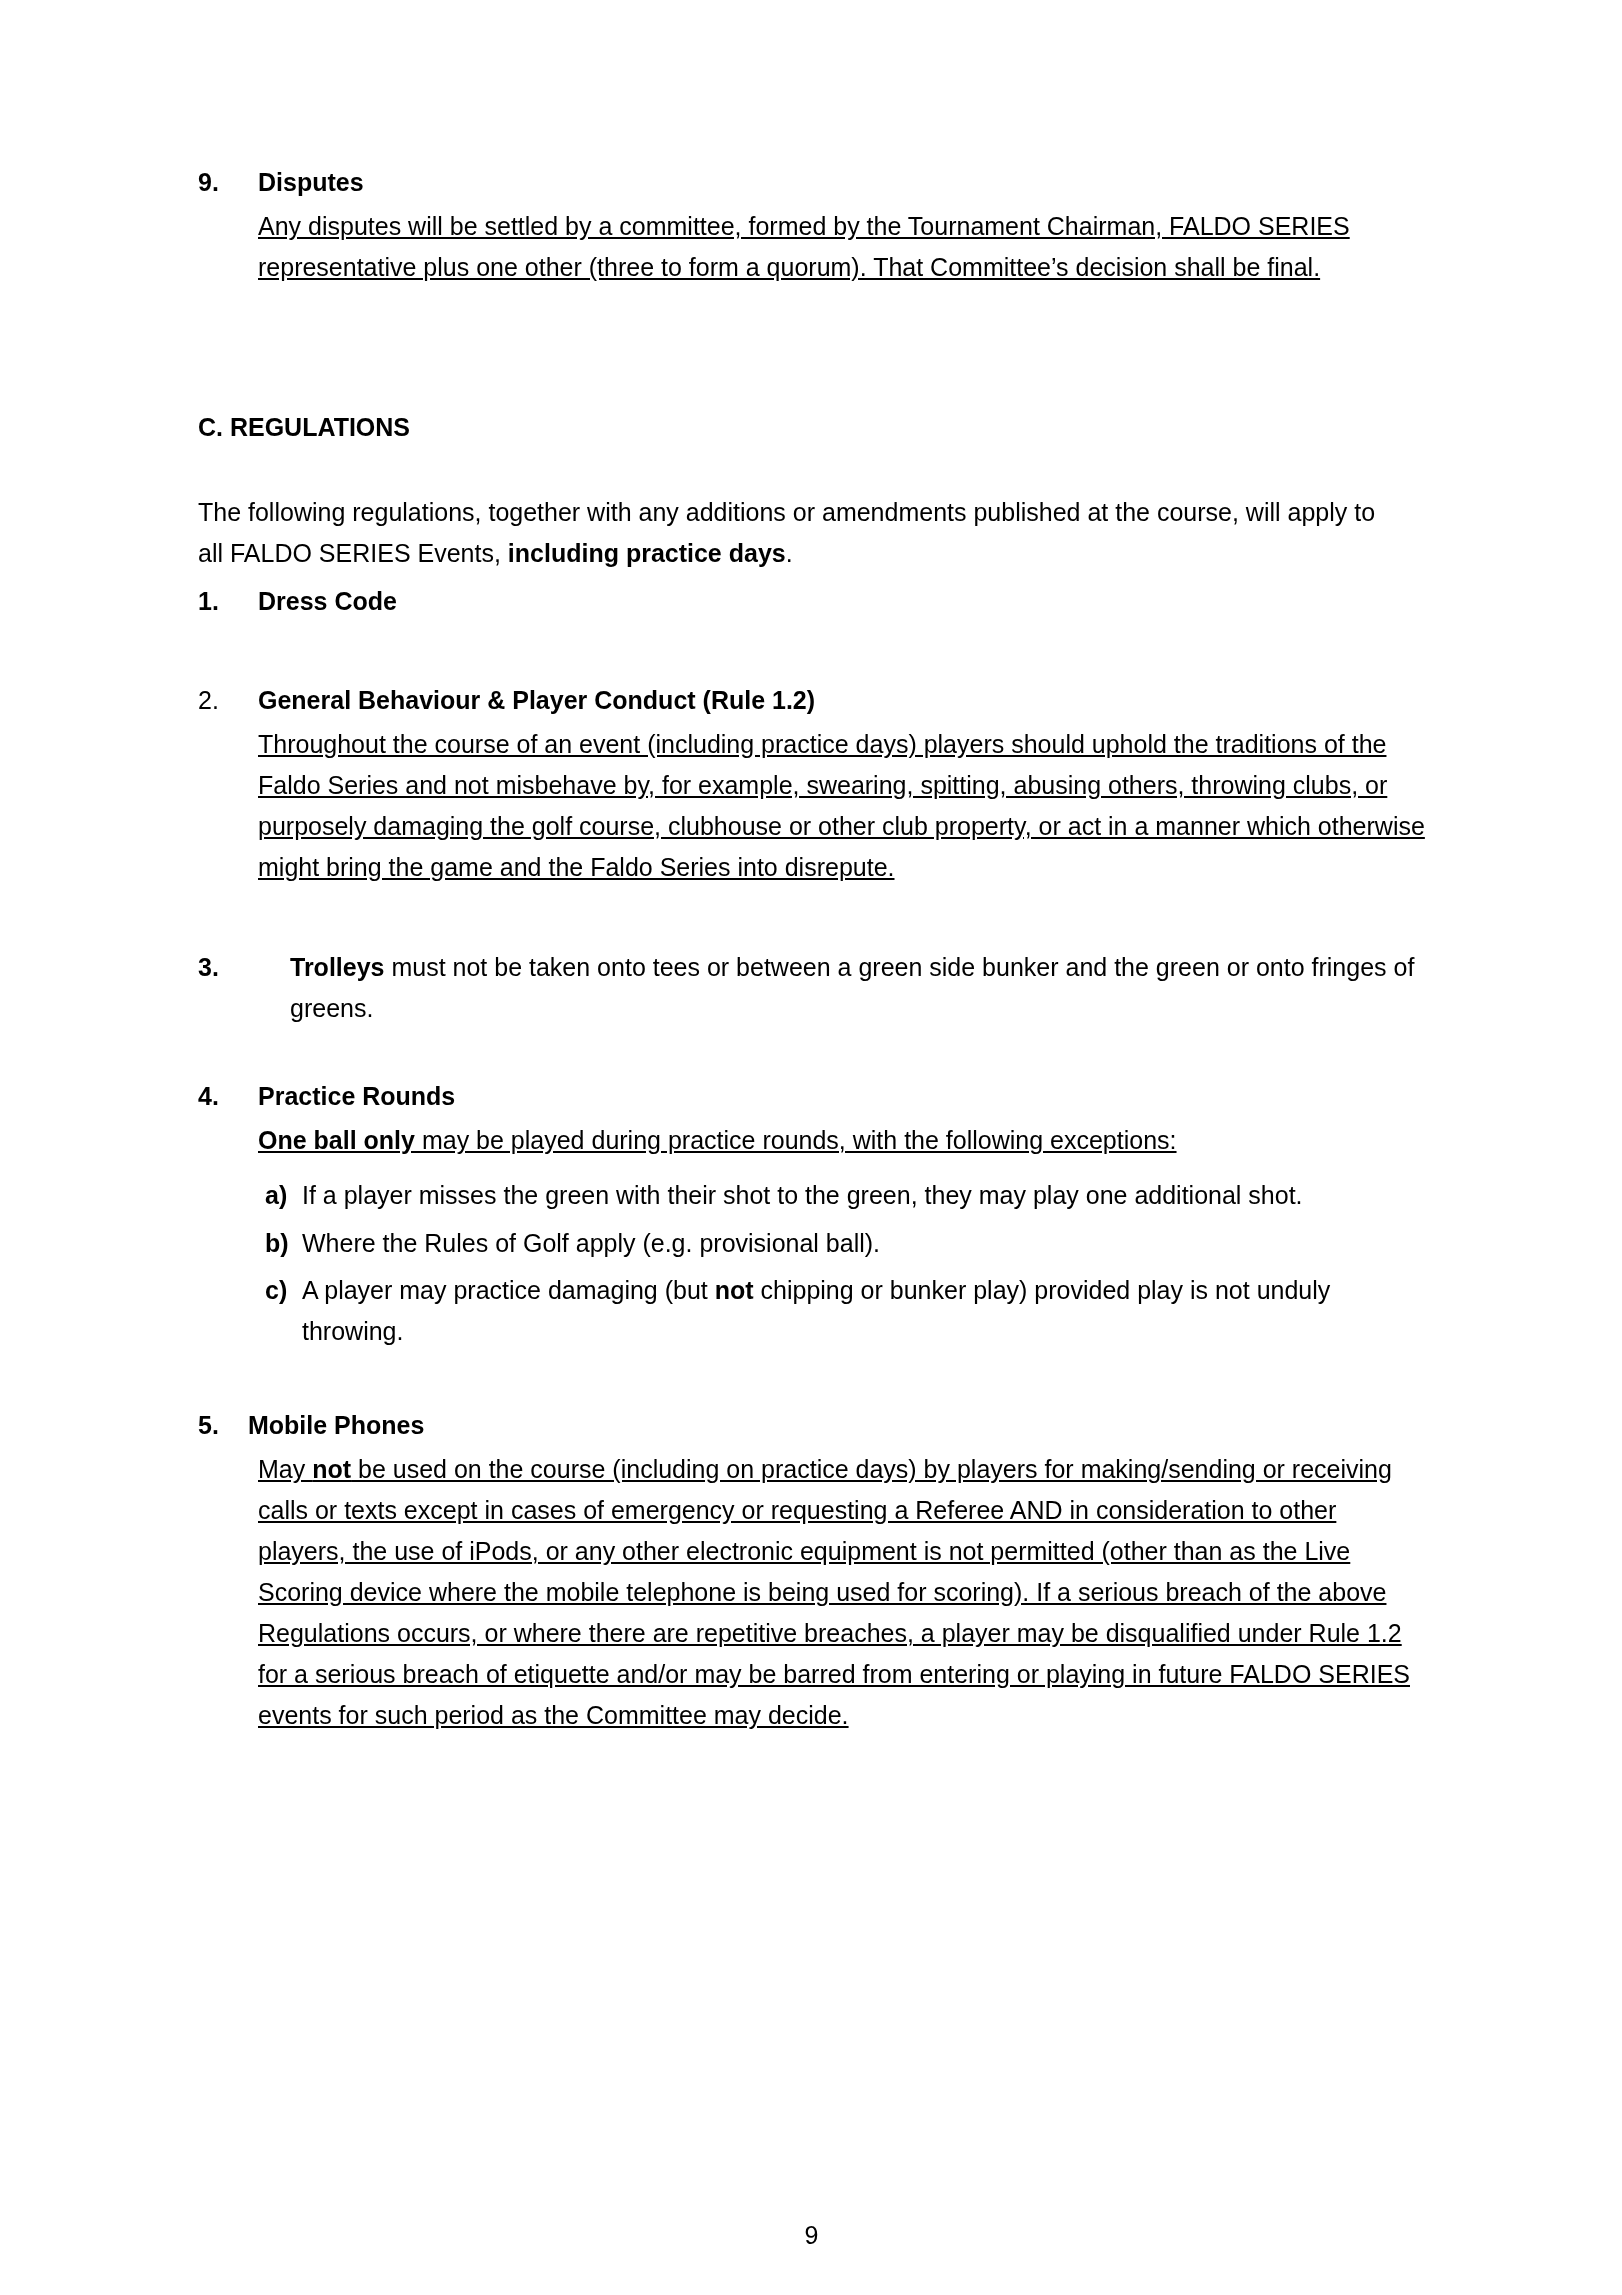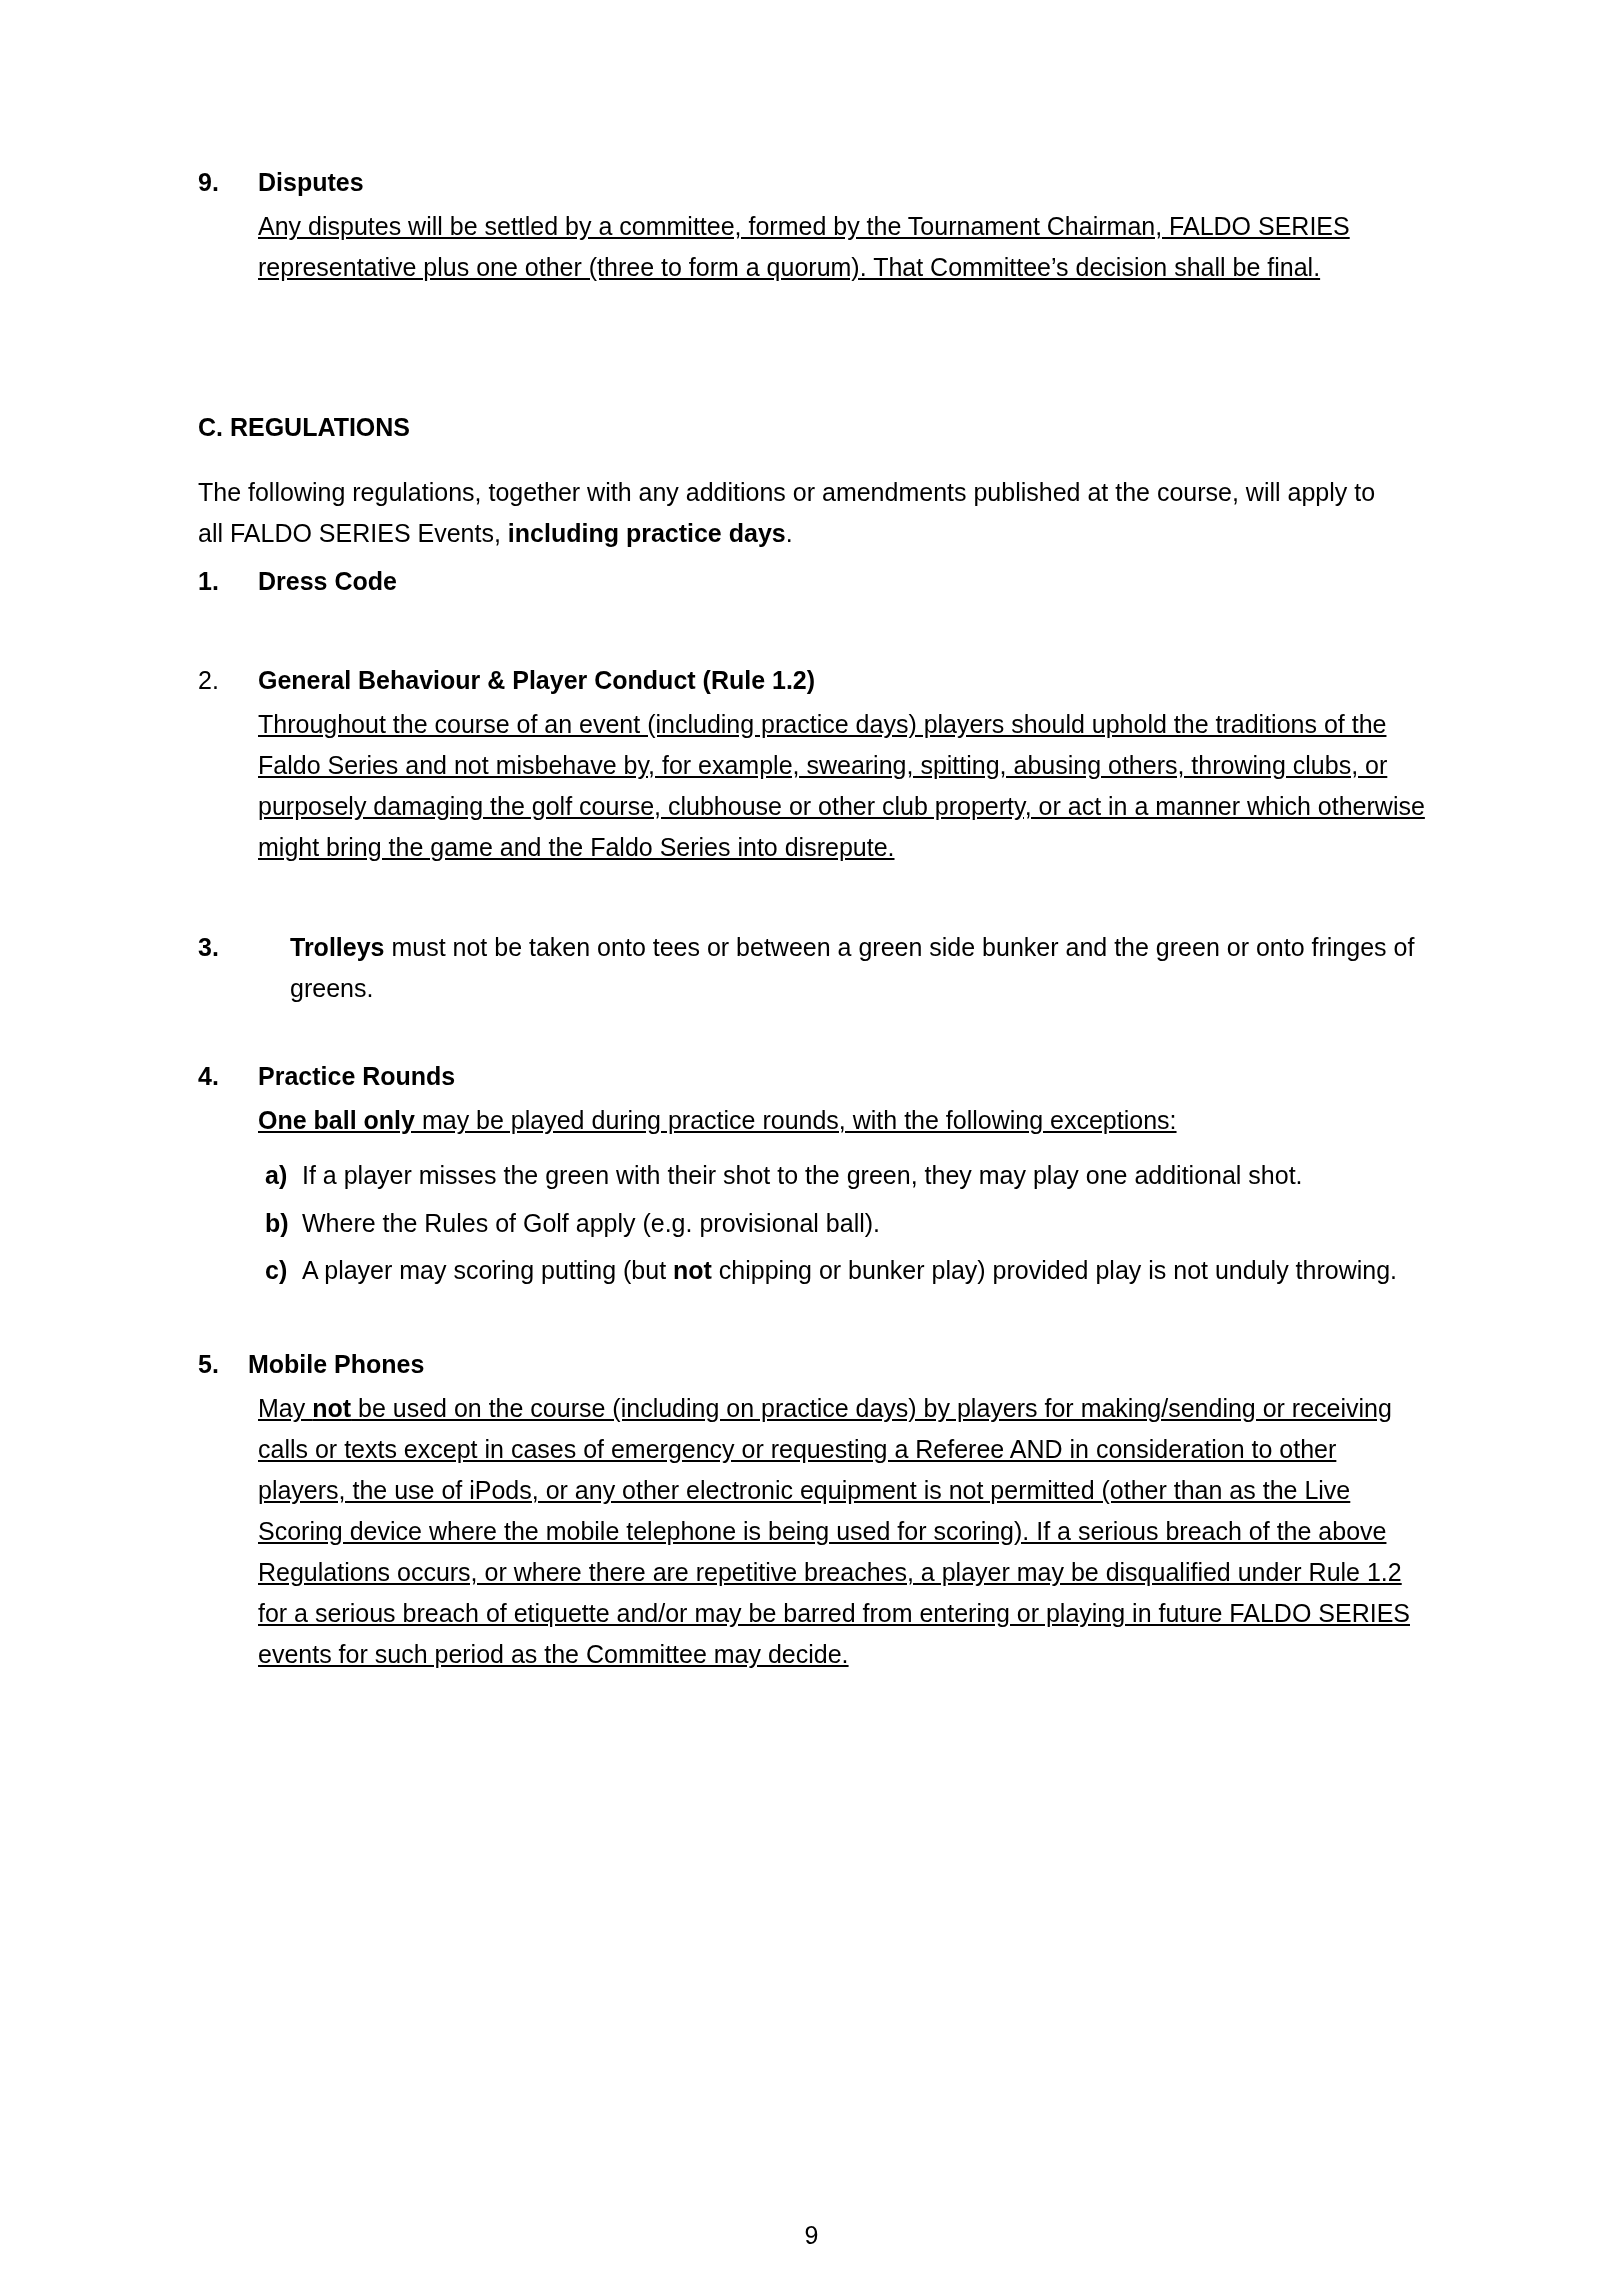--- a/index.html
+++ b/index.html
@@ -16,21 +16,21 @@
     padding: 162px 198px 0 198px;
   }
   .b, .bold { font-weight: bold; }
   .item-heading { display: flex; }
   .num { display: inline-block; width: 60px; flex: 0 0 60px; }
   .num-narrow { width: 50px; flex: 0 0 50px; }
   .item-body { margin-left: 60px; margin-top: 3.2px; max-width: 1167px; text-decoration: underline; }
   .hang { display: flex; }
   .hang .hang-text { flex: 1; max-width: 1167px; margin-left: 32px; }
   .sec-disputes   { margin-bottom: 119px; }
-  .h-regulations  { margin-bottom: 24px; }
+  .h-regulations  { margin-bottom: 44px; }
   .intro          { margin-bottom: 6.5px; max-width: 1185px; }
   .sec-item1      { margin-bottom: 58px; }
   .sec-item2      { margin-bottom: 59px; }
   .sec-item3      { margin-bottom: 47px; }
   .sec-item4      { margin-bottom: 53px; }
   .sub-item { display: flex; margin-left: 67px; margin-top: 6.5px; max-width: 1160px; }
   .sub-item.first { margin-top: 14px; }
   .sub-letter { display: inline-block; width: 37px; flex: 0 0 37px; font-weight: bold; }
   .sub-text { flex: 1; }
   .page-number {
@@ -89,21 +89,21 @@
     <div class="sub-item first">
       <span class="sub-letter">a)</span>
       <span class="sub-text">If a player misses the green with their shot to the green, they may play one additional shot.</span>
     </div>
     <div class="sub-item">
       <span class="sub-letter">b)</span>
       <span class="sub-text">Where the Rules of Golf apply (e.g. provisional ball).</span>
     </div>
     <div class="sub-item">
       <span class="sub-letter">c)</span>
-      <span class="sub-text"><span>A player may scoring putting (but </span><span class="b">not</span><span> chipping or bunker play) provided play is not unduly throwing.</span></span>
+      <span class="sub-text"><span>A player may practice damaging (but </span><span class="b">not</span><span> chipping or bunker play) provided play is not unduly throwing.</span></span>
     </div>
   </section>
 
   <section class="sec-item5">
     <div class="item-heading bold">
       <span class="num num-narrow">5.</span>
       <span>Mobile Phones</span>
     </div>
     <p class="item-body"><span>May </span><span class="b">not</span><span> be used on the course (including on practice days) by players for making/sending or receiving calls or texts except in cases of emergency or requesting a Referee AND in consideration to other players, the use of iPods, or any other electronic equipment is not permitted (other than as the Live Scoring device where the mobile telephone is being used for scoring). If a serious breach of the above Regulations occurs, or where there are repetitive breaches, a player may be disqualified under Rule 1.2 for a serious breach of etiquette and/or may be barred from entering or playing in future FALDO SERIES events for such period as the Committee may decide.</span></p>
   </section>

